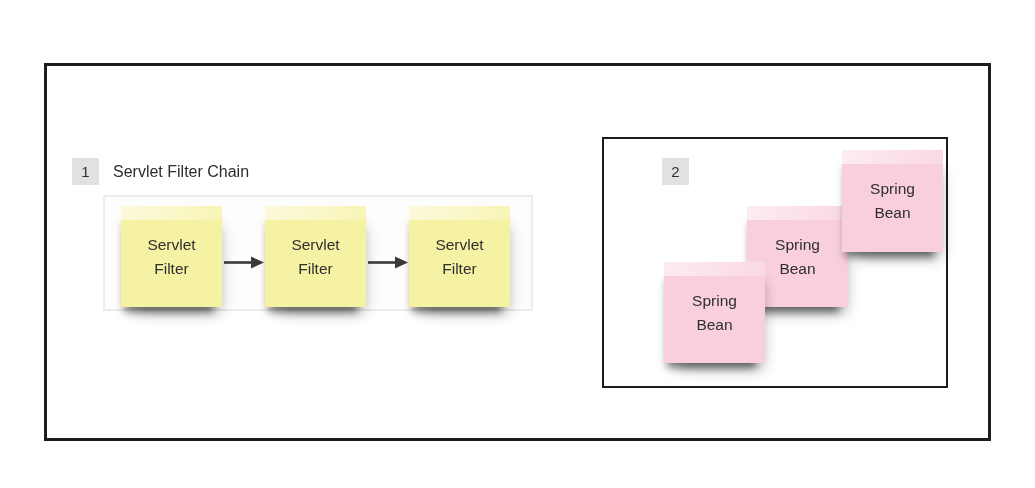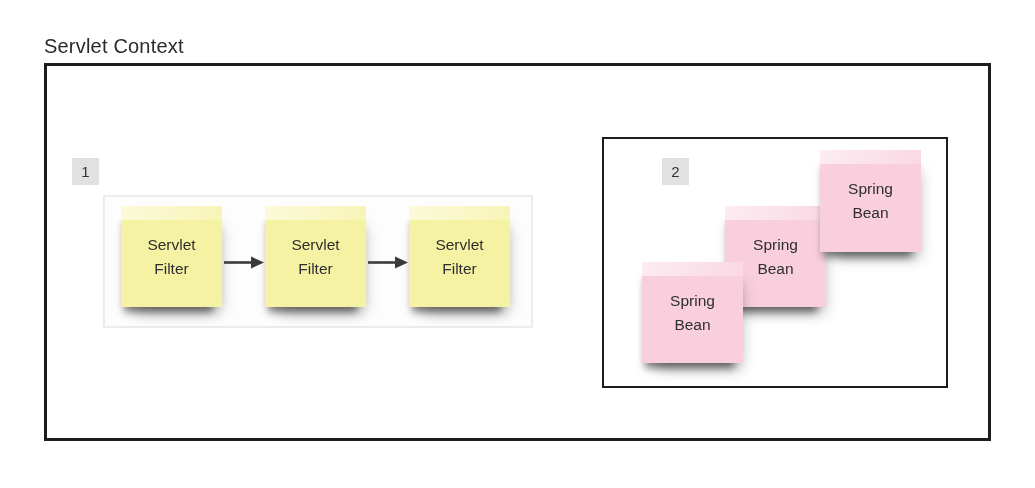--- a/index.html
+++ b/index.html
@@ -39,21 +39,21 @@
     position: absolute;
     left: 602px; top: 137px;
     width: 346px; height: 251px;
     border: 2.5px solid var(--box-border-dark, #1d1d1d);
     box-sizing: border-box;
     background: #ffffff;
   }
   .chain-box {
     position: absolute;
     left: 103px; top: 195px;
-    width: 430px; height: 133px;
+    width: 430px; height: 116px;
     border: 2px solid var(--box-border-light, #ececec);
     box-sizing: border-box;
     background: #fdfdfd;
     padding-left: 19px;
   }
   .badge {
     position: absolute;
     width: 27px; height: 27px;
     background: var(--badge-background, #e1e1e1);
     color: #333333;
@@ -88,21 +88,21 @@
   }
   .sticky::before {
     content: "";
     position: absolute;
     top: 0; left: 0; right: 0;
     height: 14px;
     background: linear-gradient(100deg, rgba(255,255,255,0.60), rgba(255,255,255,0.20));
     pointer-events: none;
   }
   .sticky.yellow { background: var(--sticky-yellow, #f6f2a4); }
-  .sticky.pink   { background: var(--sticky-pink, #f9cfdd); }
+  .sticky.pink   { background: var(--sticky-pink, #f9cfdd); margin-left: 22px; }
 
   
   .ys1 { left: 16px;  top: 9px; }
   .ys2 { left: 160px; top: 9px; }
   .ys3 { left: 304px; top: 9px; }
 
   
   .ps-bottom { left: 38px;  top: 123px; z-index: 2; }
   .ps-middle { left: 121px; top: 67px;  z-index: 1; }
   .ps-top    { left: 216px; top: 11px;  z-index: 2; height: 102px; }
@@ -113,29 +113,29 @@
     color: var(--arrow, #3a3a3a);
   }
   .arrow-1 { left: 118px; top: 58px; }
   .arrow-2 { left: 262px; top: 58px; }
 </style>
 </head>
 <body>
 
 <div class="canvas">
 
-  <div class="ctx-title servlet-title">Servlet Context</div>
 
   <div class="outer-box">
 
     
   </div>
 
   <div class="badge badge-1">1</div>
 
+  <div class="chain-label">Servlet Filter Chain</div>
 
   <div class="chain-box">
     <div class="sticky yellow ys1">Servlet
 Filter</div>
 
     <span class="arrow arrow-1">
       <svg width="42" height="15" viewBox="0 0 42 15" aria-hidden="true">
         <line x1="1" y1="7.5" x2="30" y2="7.5" stroke="currentColor" stroke-width="2.6"></line>
         <polygon points="28,1.5 41,7.5 28,13.5" fill="currentColor"></polygon>
       </svg>

